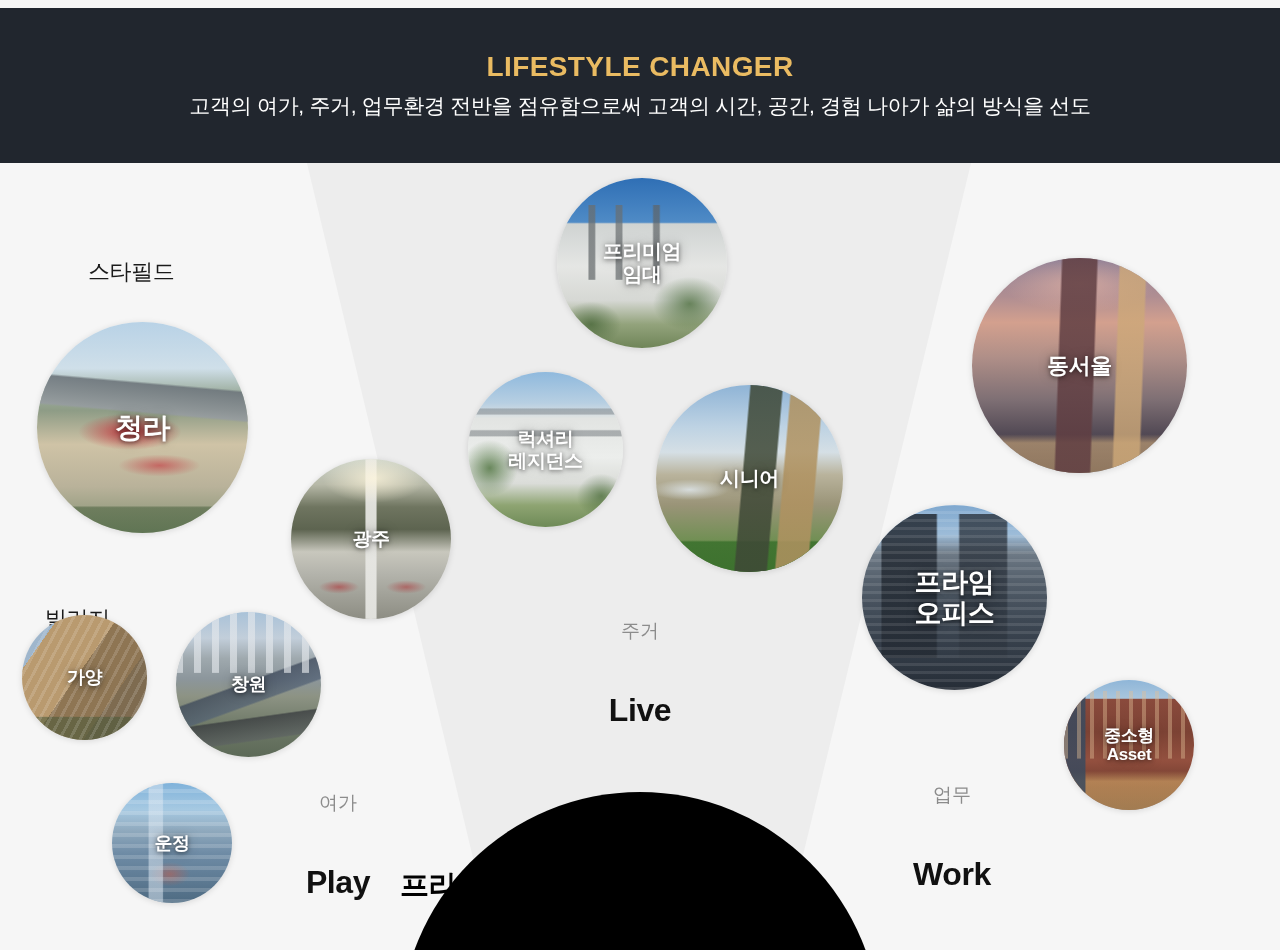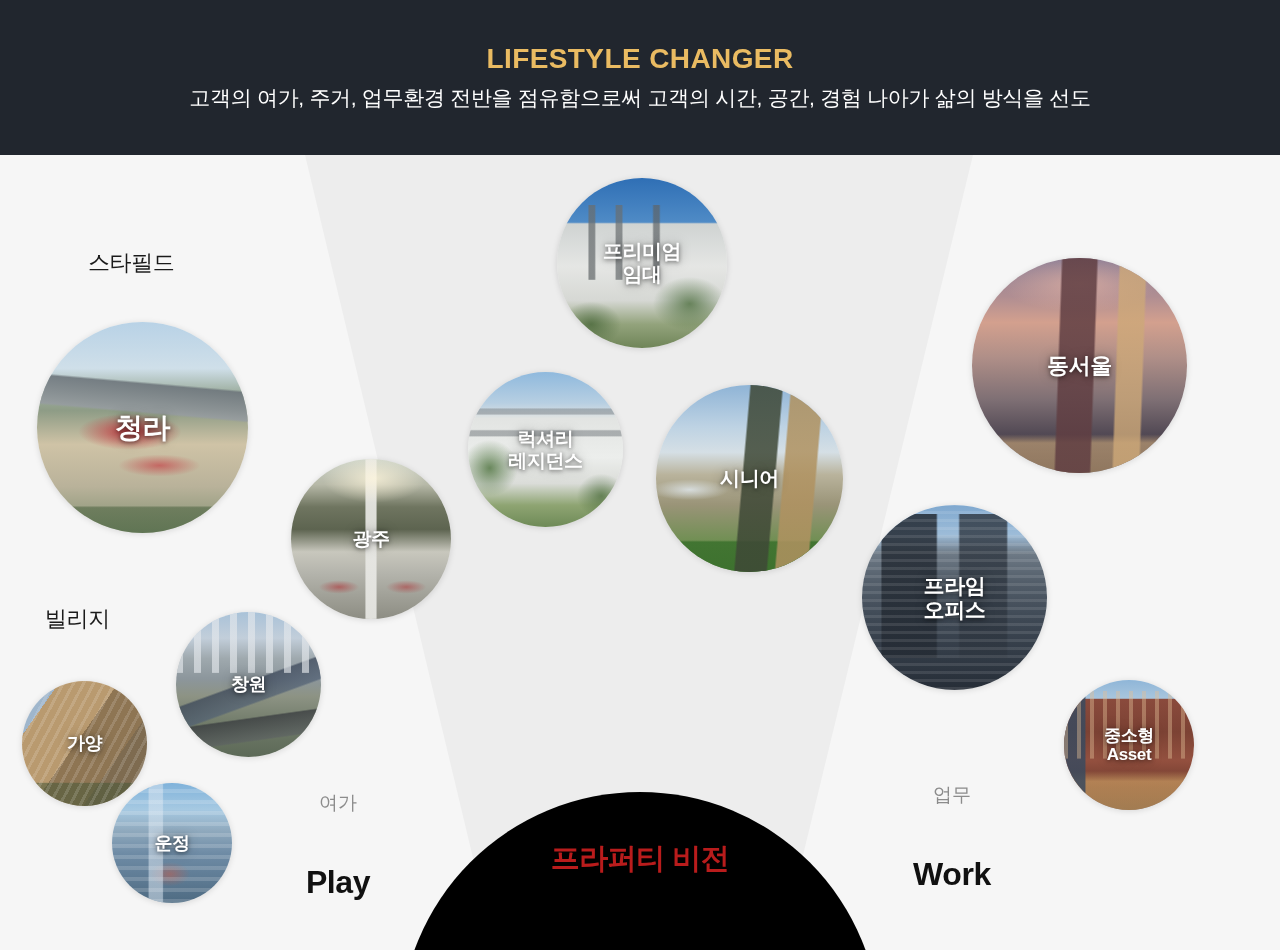--- a/index.html
+++ b/index.html
@@ -7,21 +7,21 @@
   html,body{ width:1280px; height:950px; }
   body{
     font-family:"Liberation Sans","DejaVu Sans",sans-serif;
     background:#f5f5f5;
     overflow:hidden;
   }
   #stage{ position:relative; width:1280px; height:950px; overflow:hidden; background:#f6f6f6; }
 
   
   #header{
-    position:absolute; left:0; top:0; width:1280px; height:155px;
+    position:absolute; left:0; top:8px; width:1280px; height:155px;
     background:#21262e; z-index:40;
     display:flex; flex-direction:column; align-items:center; justify-content:center;
   }
   #header .hl{
     font-size:28px; font-weight:bold; color:#eabb62; letter-spacing:.4px;
     line-height:1.15; margin-bottom:9px;
   }
   #header .hs{
     font-size:21px; color:#ffffff; font-weight:400; letter-spacing:-.3px;
   }
@@ -43,43 +43,43 @@
     background:#f6f6f6;
     clip-path:polygon(213px 0, 520px 0, 520px 795px, 20px 795px);
   }
 
   
   #dome{
     position:absolute; left:400px; top:792px; width:480px; height:480px;
     background:#000; border-radius:50%; z-index:12;
   }
   #dome-label{
-    position:absolute; left:400px; top:839px; width:480px;
-    text-align:center; color:#b91c1c; font-size:29px; font-weight:bold;
+    position:absolute; left:400px; top:866px; width:480px;
+    color:#000000; font-size:29px; font-weight:bold;
     z-index:14; letter-spacing:-.5px;
   }
 
   
   .pillar{ position:absolute; z-index:15; text-align:center; }
   .pillar .sub{ font-size:19px; color:#8c8c8c; font-weight:500; }
   .pillar .main{ font-size:32px; color:#111; font-weight:bold; letter-spacing:-.4px; }
 
   #pillar-play{ left:258px; top:790px; width:160px; }
   #pillar-play .main{ margin-top:48px;text-align:center; }
   #pillar-live{ left:560px; top:618px; width:160px; }
   #pillar-live .main{ margin-top:48px; }
   #pillar-work{ left:872px; top:782px; width:160px; }
   #pillar-work .main{ margin-top:48px; }
 
   
   .group-caption{
     position:absolute; z-index:16; font-size:22px; color:#1a1a1a; font-weight:500;
     letter-spacing:-.4px;
   }
-  #cap-starfield{ left:88px; top:248px; }
+  #cap-starfield{ left:88px; top:257px; }
   #cap-village{ left:45px; top:576px;margin-top:28px; }
 
   
   .node{
     position:absolute; border-radius:50%; overflow:hidden; z-index:20;
     display:flex; align-items:center; justify-content:center;
     box-shadow:0 1px 6px rgba(0,0,0,.13);
   }
   .node .art{ position:absolute; inset:0; }
   .node .cap{
@@ -275,21 +275,21 @@
   <div class="node" style="left:37px; top:322px; width:211px; height:211px;">
     <div class="art art-cheongna"></div>
     <div class="cap" style="font-size:28px;">청라</div>
   </div>
 
   <div class="node" style="left:291px; top:459px; width:160px; height:160px;">
     <div class="art art-gwangju"></div>
     <div class="cap" style="font-size:19px;">광주</div>
   </div>
 
-  <div class="node" style="left:22px; top:681px; width:125px; height:125px;">
+  <div class="node" style="left:22px; top:615px; width:125px; height:125px;">
     <div class="art art-gayang"></div>
     <div class="cap" style="font-size:18px;">가양</div>
   </div>
 
   <div class="node" style="left:176px; top:612px; width:145px; height:145px;">
     <div class="art art-changwon"></div>
     <div class="cap" style="font-size:18px;">창원</div>
   </div>
 
   <div class="node" style="left:112px; top:783px; width:120px; height:120px;">
@@ -314,35 +314,39 @@
     <div class="cap" style="font-size:20px;">시니어</div>
   </div>
 
   <div class="node" style="left:972px; top:258px; width:215px; height:215px;">
     <div class="art art-dongseoul"></div>
     <div class="cap" style="font-size:22px;">동서울</div>
   </div>
 
   <div class="node" style="left:862px; top:505px; width:185px; height:185px;">
     <div class="art art-prime"></div>
-    <div class="cap" style="font-size:21px;">프라임
+    <div class="cap" style="font-size:27px;">프라임
 오피스</div>
   </div>
 
 
   <div class="node" style="left:1064px; top:680px; width:130px; height:130px;">
     <div class="art art-asset"></div>
     <div class="cap" style="font-size:17px;">중소형
 Asset</div>
   </div>
 
   <div class="pillar" id="pillar-play">
     <div class="sub">여가</div>
     <div class="main">Play</div>
   </div>
+  <div class="pillar" id="pillar-live">
+    <div class="sub">주거</div>
+    <div class="main">Live</div>
+  </div>
   <div class="pillar" id="pillar-work">
     <div class="sub">업무</div>
     <div class="main">Work</div>
   </div>
 
   <div id="dome"></div>
   <div id="dome-label">프라퍼티 비전</div>
 
 </div>
 

